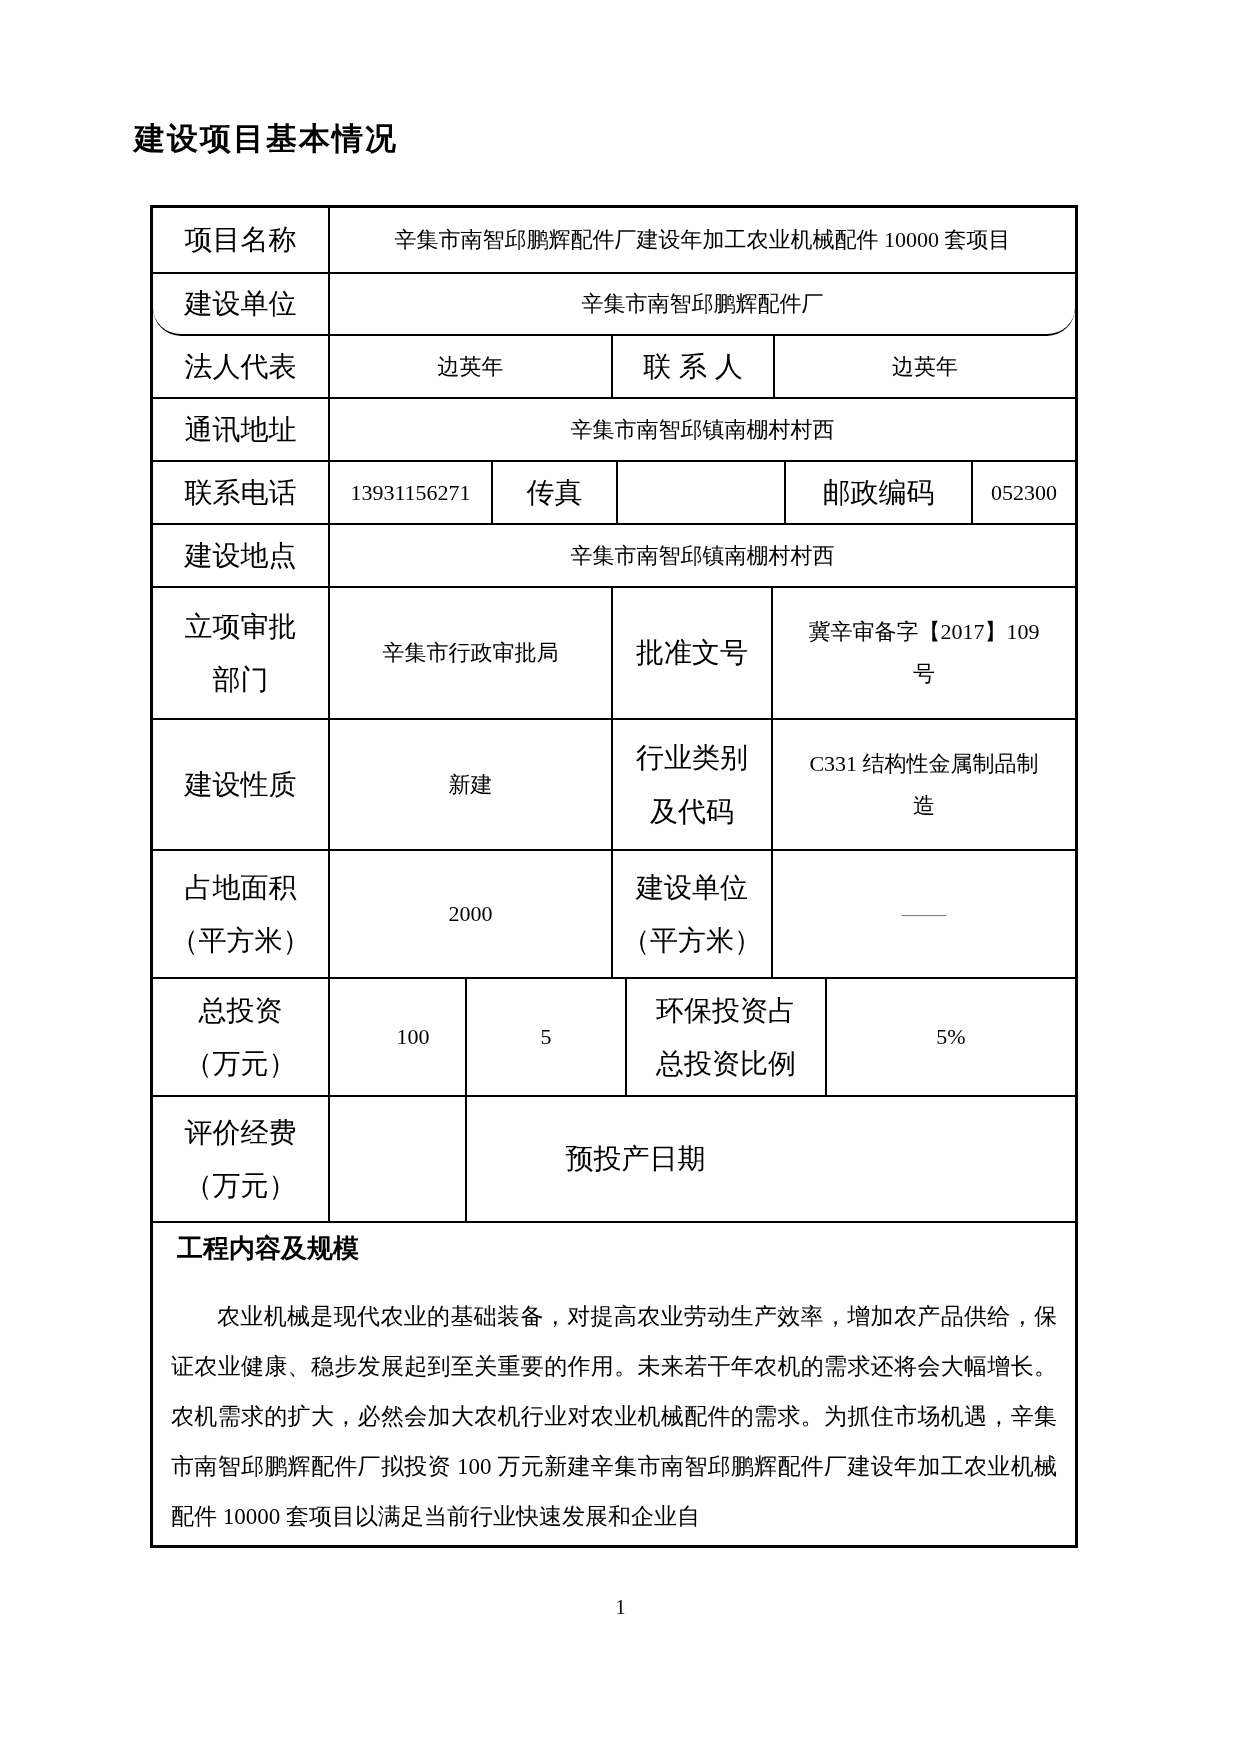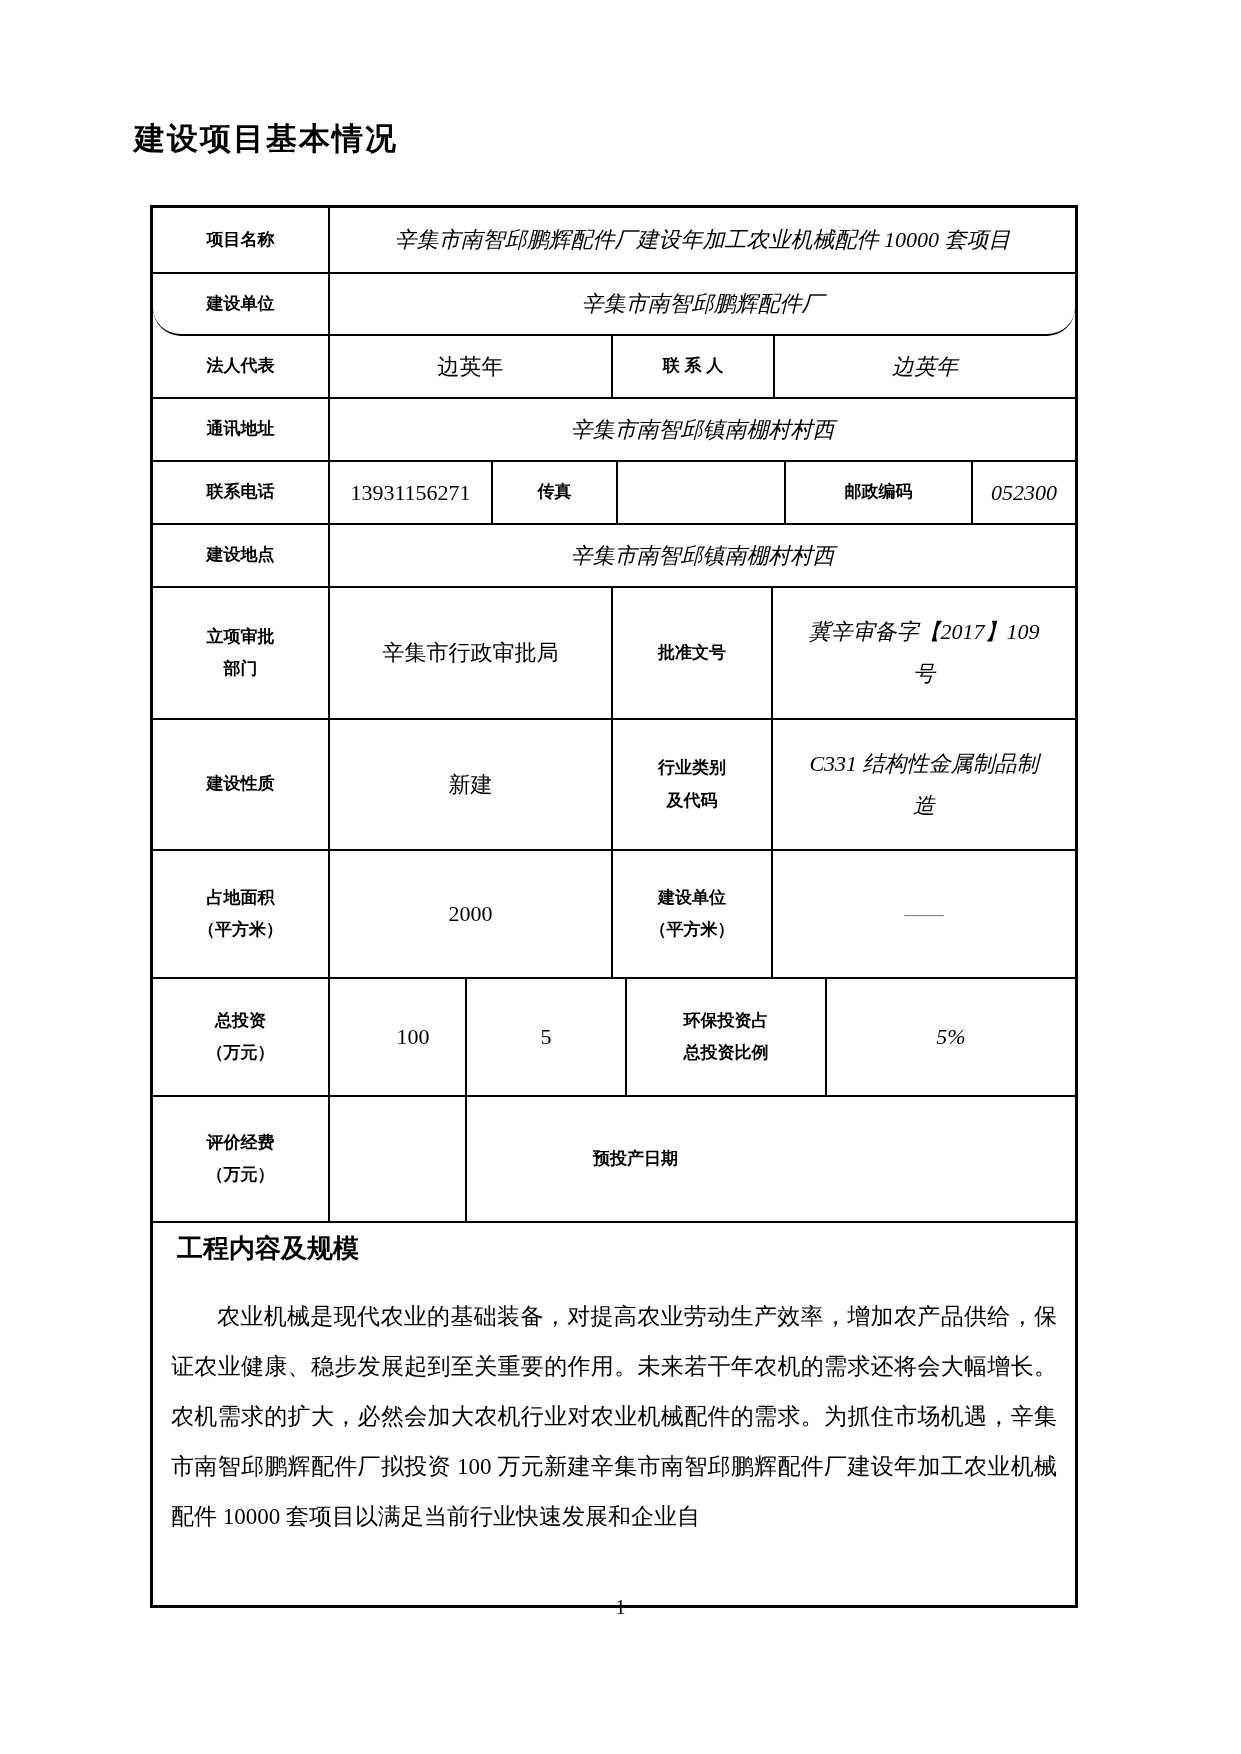--- a/index.html
+++ b/index.html
@@ -43,49 +43,49 @@
     align-items: center;
     justify-content: center;
     text-align: center;
     white-space: pre-line;
     padding: 2px 6px;
     overflow: hidden;
   }
   .td:last-child { border-right: none; }
   .label {
     font-family: "Liberation Sans", "DejaVu Sans", sans-serif;
-    font-weight: bold;
-    font-size: 17px;
+    font-weight: normal;
+    font-size: 28px;
     line-height: 1.9;
   }
   .value {
     font-size: 22px;
     line-height: 1.9;
   }
   .muted { color: #777777; }
   
   .w-label { width: 177px; flex: none; }
   .w106 { width: 106px; flex: none; margin-left: 31px; }
   .w125 { width: 125px; flex: none; }
   .w160 { width: 160px; flex: none; }
   .w163 { width: 163px; flex: none; }
   .w168 { width: 168px; flex: none; }
   .w173 { width: 162px; flex: none; }
   .w187 { width: 187px; flex: none; }
   .w200 { width: 200px; flex: none; }
   .w283 { width: 283px; flex: none; }
   .w337 { width: 337px; flex: none; }
-  .fill { flex: 1; font-style: italic; }
+  .fill { flex: 1; }
   
   .h66 { height: 66px; } .h62 { height: 62px; border-radius: 28px; } .h63 { height: 63px; }
   .h132 { height: 132px; } .h131 { height: 131px; } .h128 { height: 128px; }
   .h118 { height: 118px; } .h126 { height: 126px; }
   .content-row {
     display: block;
-    height: 382px;
+    height: 322px;
     box-sizing: border-box;
     overflow: hidden;
   }
   .content-heading {
     margin: 0;
     padding: 8px 0 0 24px;
     font-family: "Liberation Serif", "DejaVu Serif", serif;
     font-weight: bold;
     font-size: 26px;
     text-align: left;

